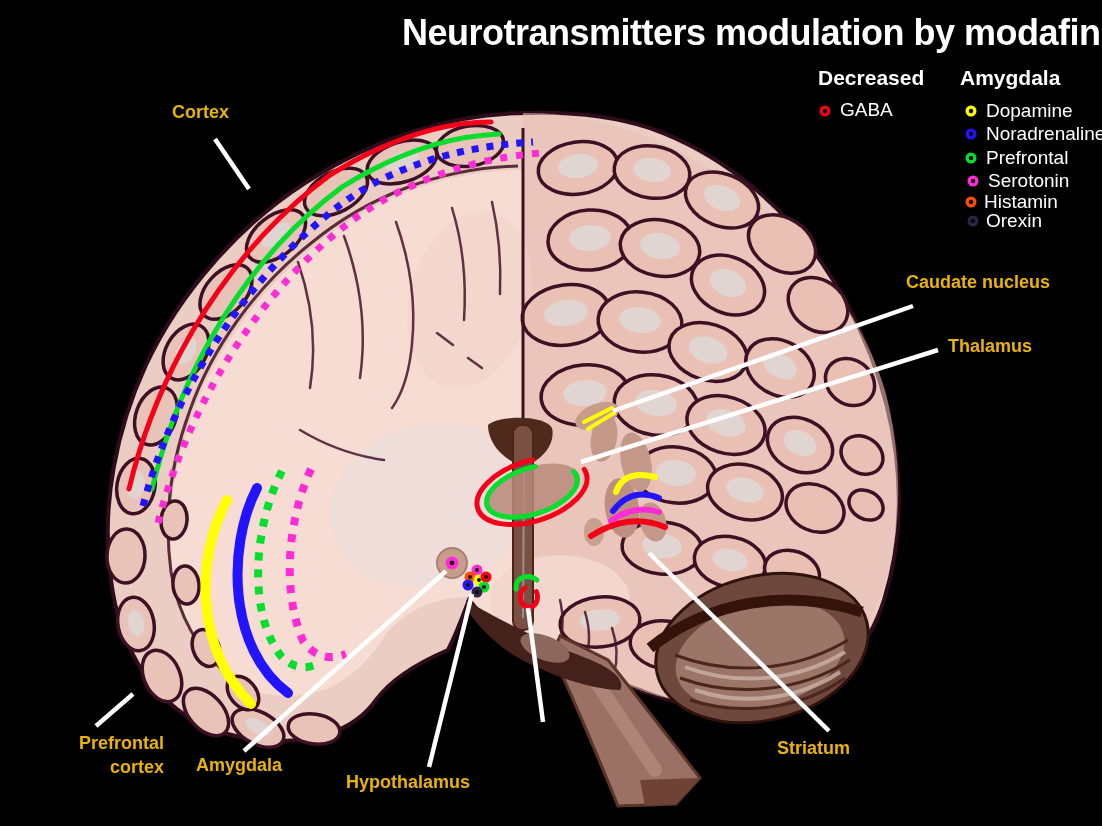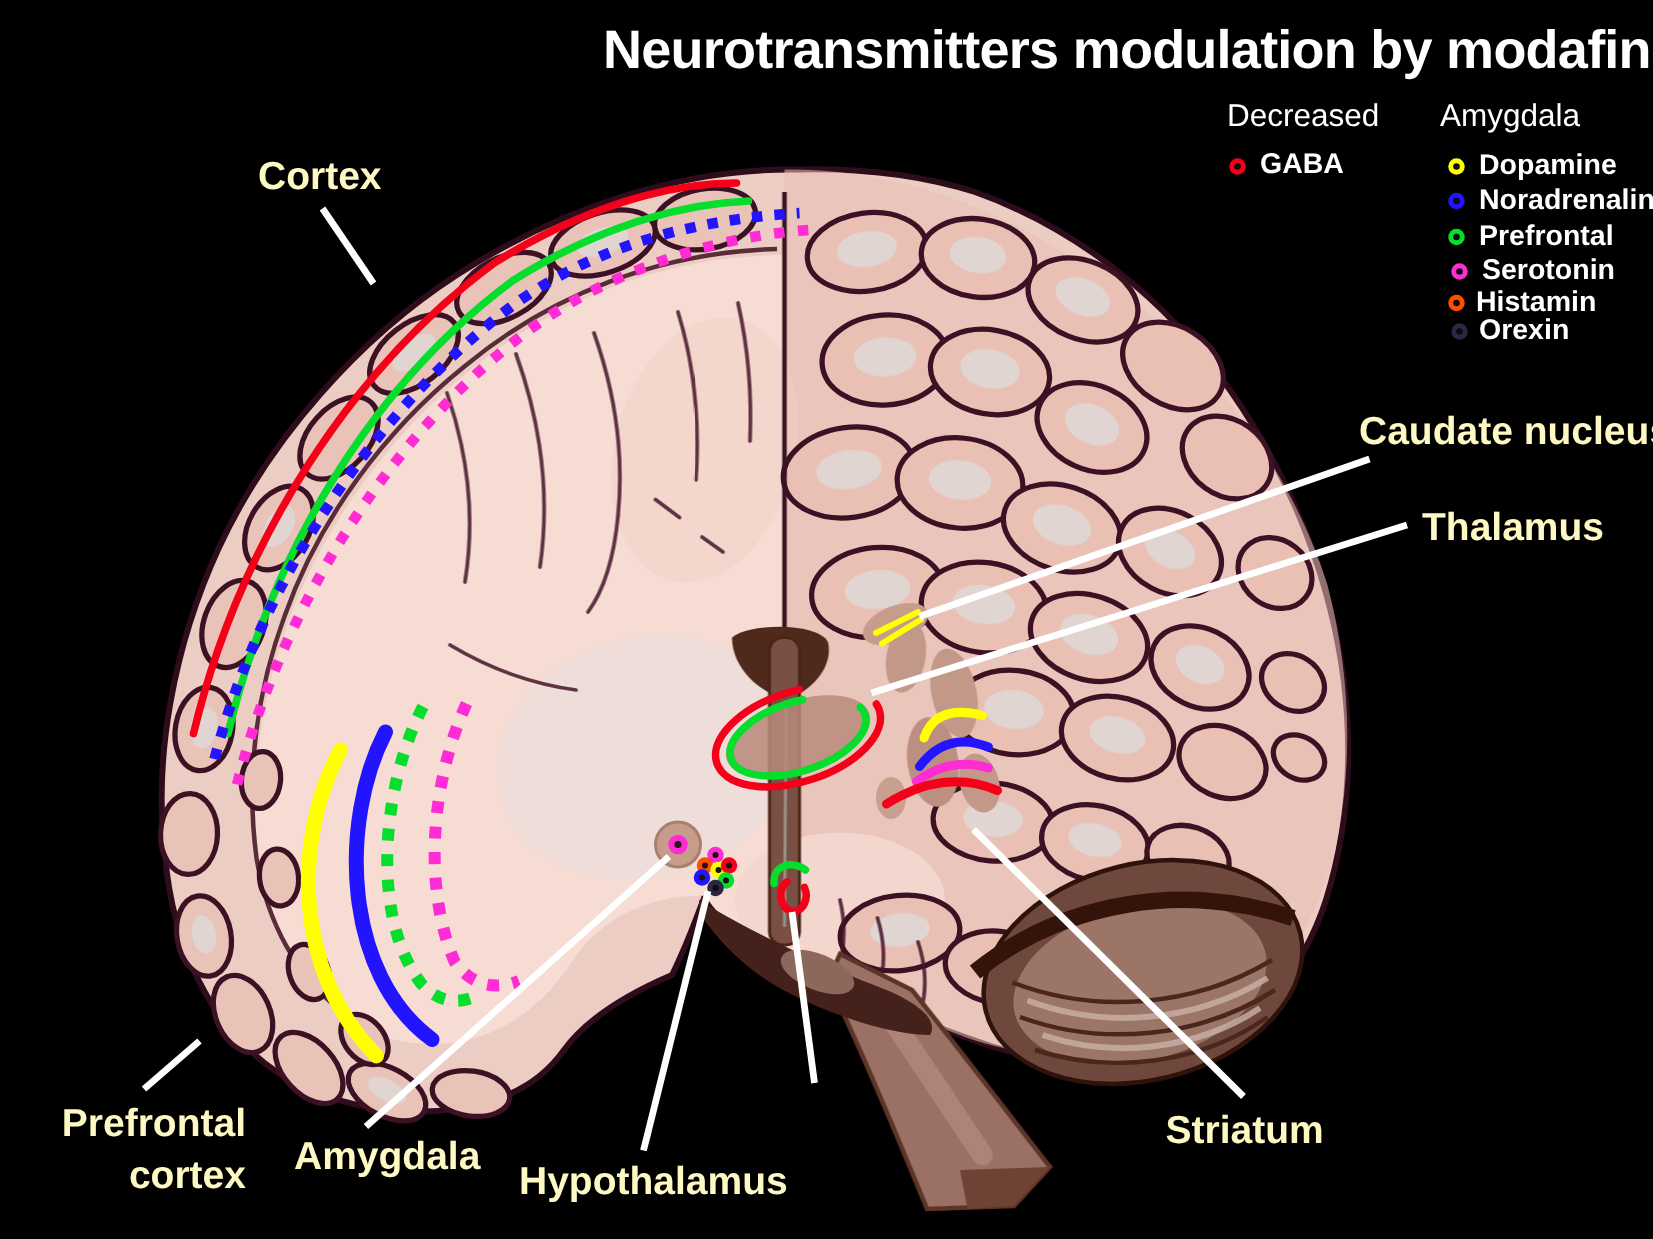--- a/index.html
+++ b/index.html
@@ -1,25 +1,25 @@
 <!DOCTYPE html>
 <html><head>
 <meta charset="utf-8">
 <style>
   html,body{margin:0;padding:0;background:#000;}
   #stage{position:relative;width:1102px;height:826px;background:#000;overflow:hidden;
          font-family:"Liberation Sans","DejaVu Sans",sans-serif;}
   #brain-svg{position:absolute;left:0;top:0;}
   .title{position:absolute;color:#fff;font-weight:bold;font-size:36px;letter-spacing:-0.5px;
          text-shadow:0 0 4px rgba(0,0,0,.9);white-space:nowrap;}
-  .lbl{position:absolute;color:#fef9c3;font-weight:bold;font-size:26px;line-height:1.2;
+  .lbl{position:absolute;color:#eab308;font-weight:bold;font-size:18px;line-height:1.2;
        text-shadow:0 0 5px rgba(0,0,0,.9);white-space:nowrap;}
   .lbl2{text-align:right;line-height:1.35;}
-  .leg-h{position:absolute;color:#fff;font-weight:normal;font-size:21px;text-shadow:0 0 4px #000;}
-  .leg-t{position:absolute;color:#fff;font-weight:bold;font-size:19px;text-shadow:0 0 4px #000;white-space:nowrap;}
+  .leg-h{position:absolute;color:#fff;font-weight:bold;font-size:21px;text-shadow:0 0 4px #000;}
+  .leg-t{position:absolute;color:#fff;font-weight:normal;font-size:19px;text-shadow:0 0 4px #000;white-space:nowrap;}
   .leg-m{position:absolute;width:14px;height:14px;}
 </style>
 </head>
 <body>
 
 <div id="stage">
 
 <svg id="brain-svg" width="1102" height="826" viewBox="0 0 1102 826">
 
   <g>

